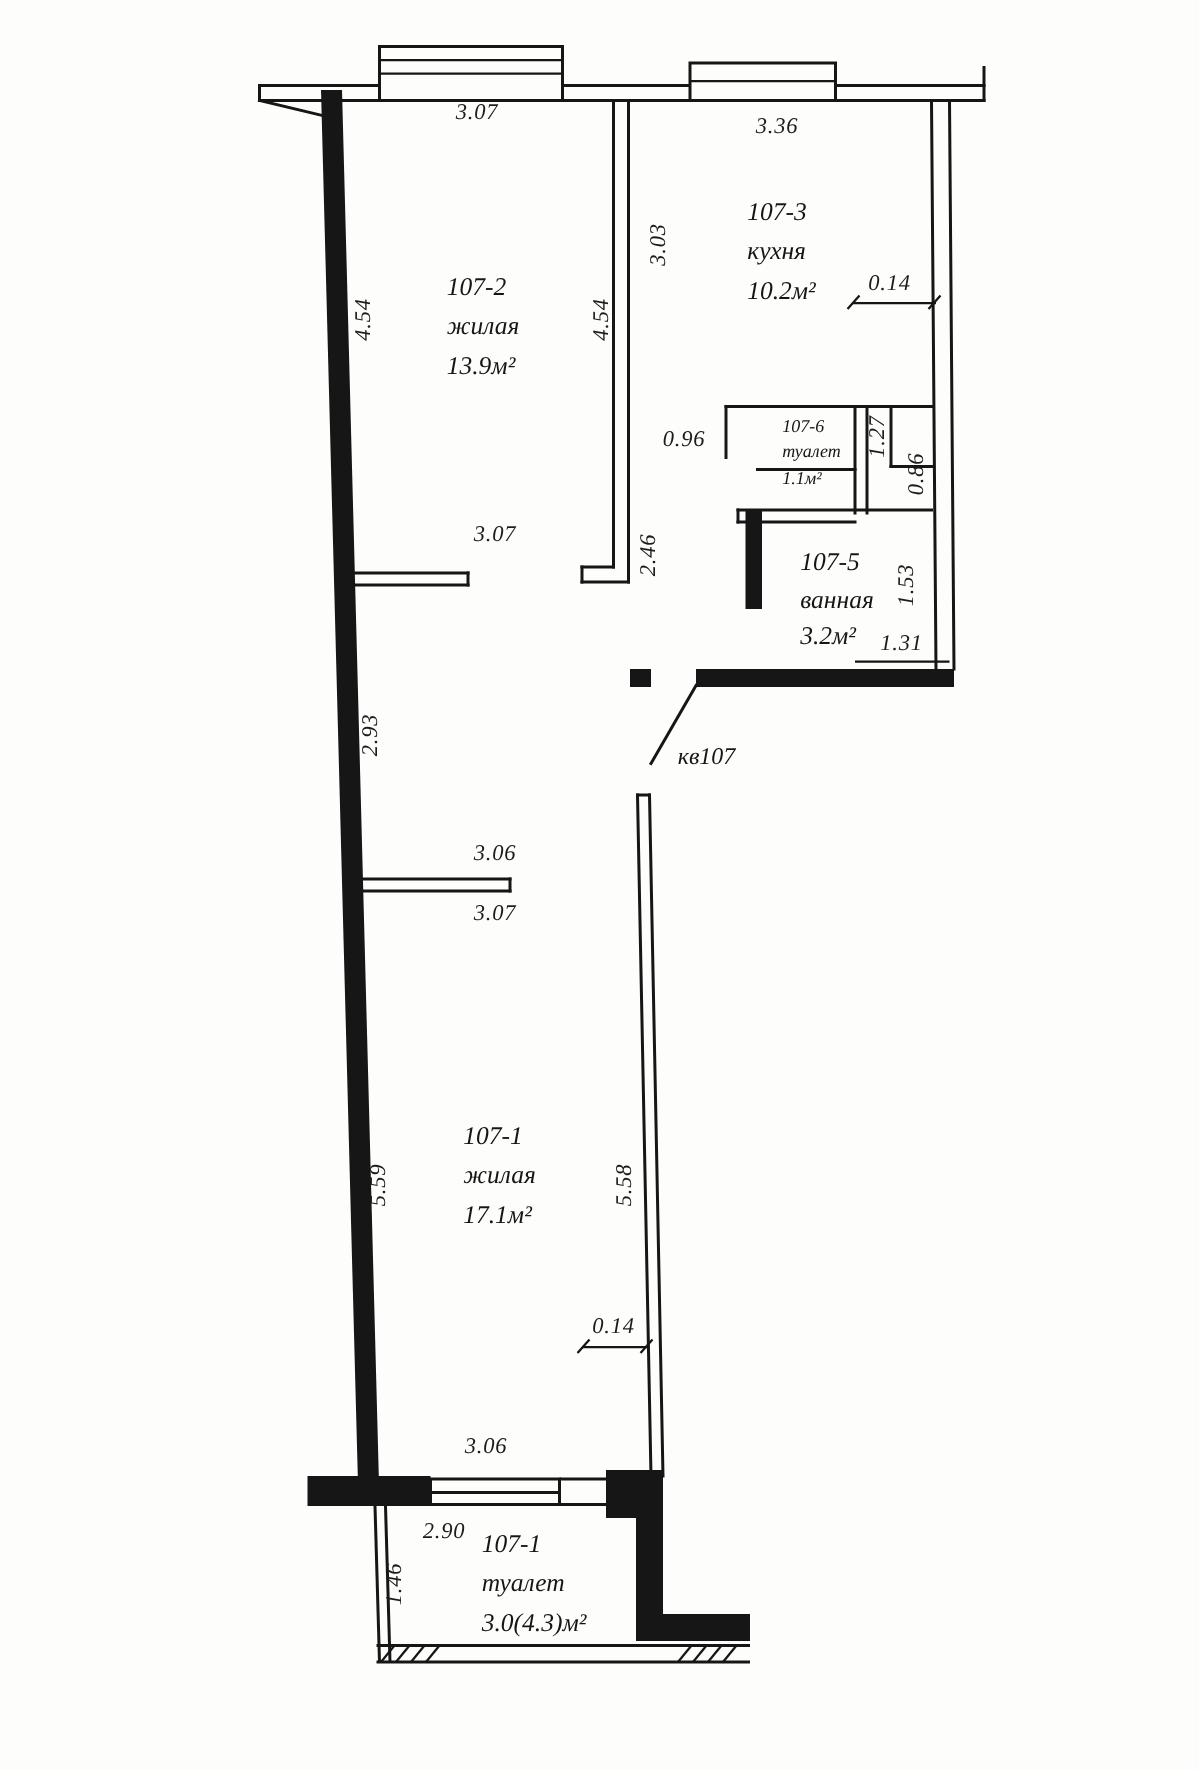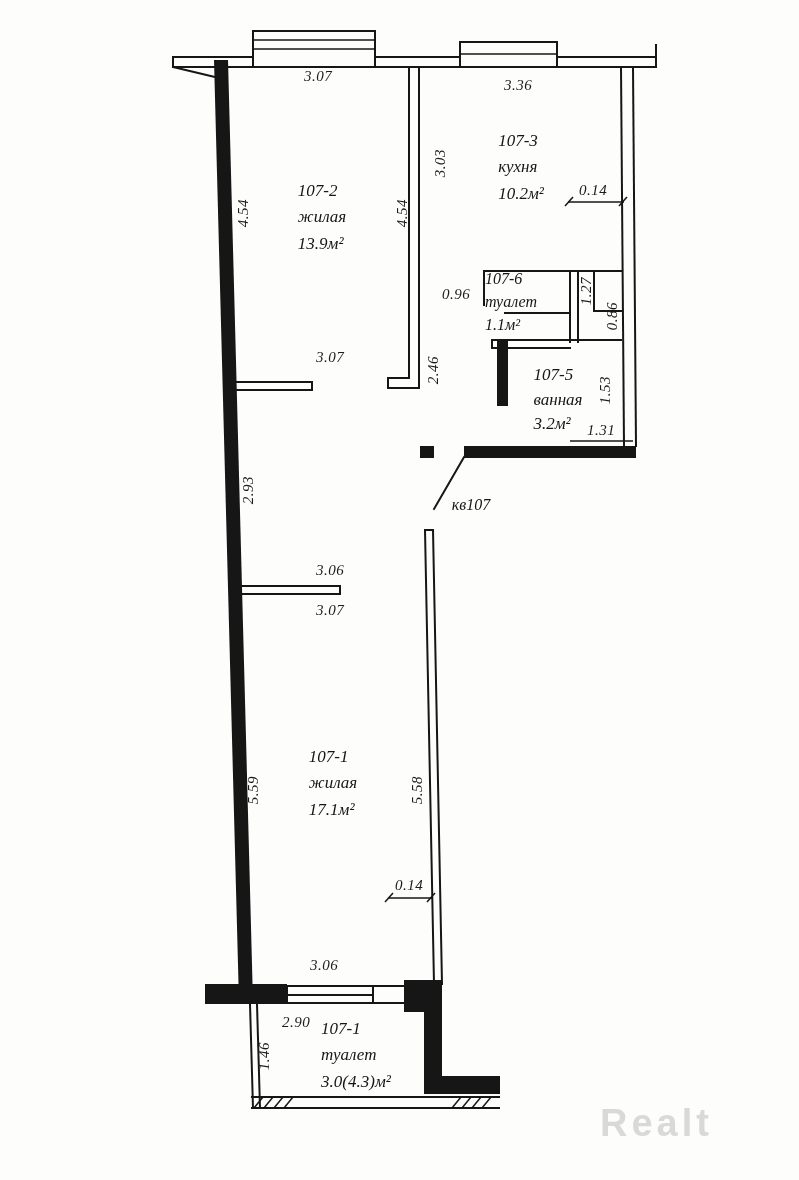--- a/index.html
+++ b/index.html
@@ -127,21 +127,21 @@
   <div class="room" style="left:322px;top:218px">
     <div>107-2</div>
     <div>жилая</div>
     <div>13.9м²</div>
   </div>
   <div class="room" style="left:521px;top:168px">
     <div>107-3</div>
     <div>кухня</div>
     <div>10.2м²</div>
   </div>
-  <div class="room" style="left:511px;top:302px;font-size:16px;line-height:1.45">
+  <div class="room" style="left:541px;top:302px;font-size:12px;line-height:1.45">
     <div>107-6</div>
     <div>туалет</div>
     <div>1.1м²</div>
   </div>
   <div class="room" style="left:558px;top:400px;font-size:17px;line-height:1.45">
     <div>107-5</div>
     <div>ванная</div>
     <div>3.2м²</div>
   </div>
   <div class="room" style="left:333px;top:784px">
@@ -173,15 +173,14 @@
   <span class="dim v" style="left:248px;top:490px">2.93</span>
   <span class="dim" style="left:330px;top:570px">3.06</span>
   <span class="dim" style="left:330px;top:610px">3.07</span>
   <span class="dim v" style="left:253px;top:790px">5.59</span>
   <span class="dim v" style="left:417px;top:790px">5.58</span>
   <span class="dim" style="left:409px;top:885px">0.14</span>
   <span class="dim" style="left:324px;top:965px">3.06</span>
   <span class="dim" style="left:296px;top:1022px">2.90</span>
   <span class="dim v" style="left:264px;top:1056px">1.46</span>
 
-  <div class="watermark">Realt</div>
 
 </div>
 
 </body></html>

